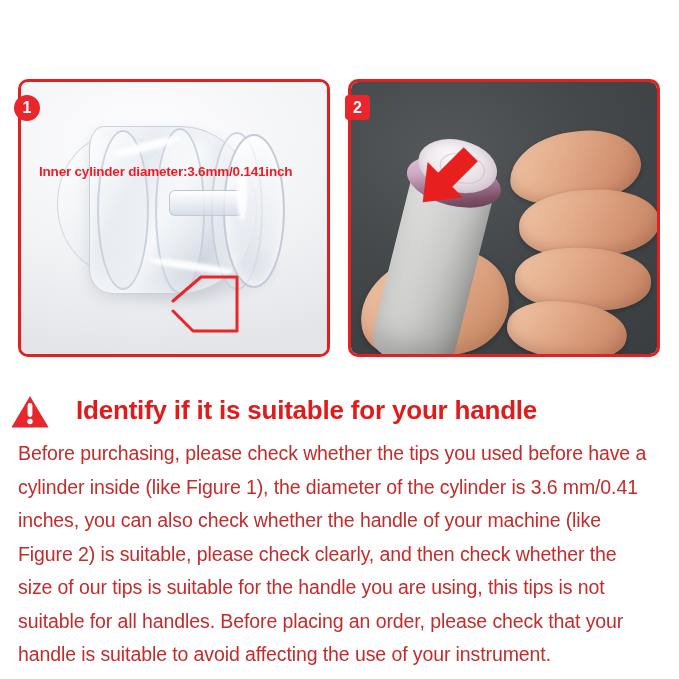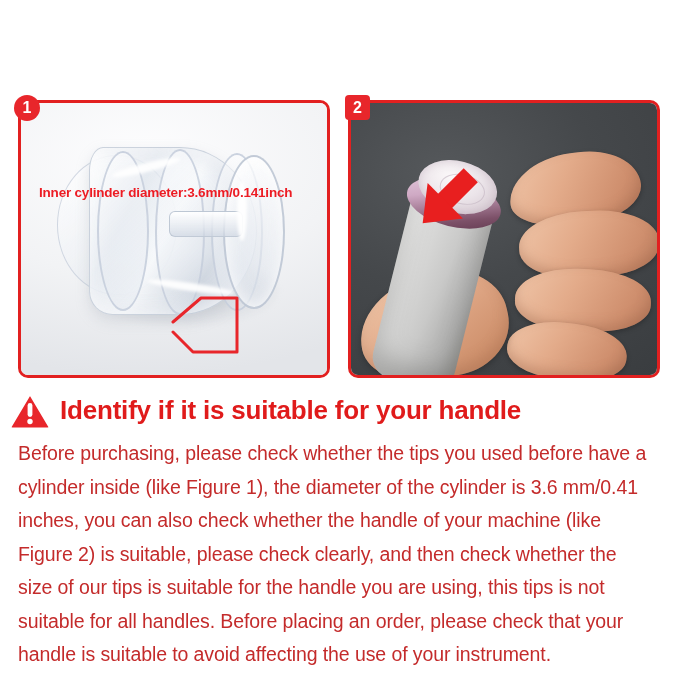--- a/index.html
+++ b/index.html
@@ -23,21 +23,21 @@
   .panels {
     position: absolute;
     left: 0;
     top: 0;
     width: 679px;
     height: 385px;
   }
 
   .panel {
     position: absolute;
-    top: 100px;
+    top: 79px;
     width: 312px;
     height: 278px;
     border: 3px solid #e22020;
     border-radius: 10px;
     overflow: hidden;
   }
 
   .panel-1 { left: 18px; }
   .panel-2 { left: 348px; }
 
@@ -302,21 +302,21 @@
     text-align: center;
   }
 
   
   .heading-row {
     position: absolute;
     left: 8px;
     top: 390px;
     display: flex;
     align-items: center;
-    gap: 8px;
+    gap: 24px;
   }
   .warn-icon { width: 44px; height: 40px; flex: none; }
   .heading-text {
     font-size: 26px;
     font-weight: 700;
     color: #e01b1b;
     letter-spacing: -0.2px;
     white-space: nowrap;
   }
 

